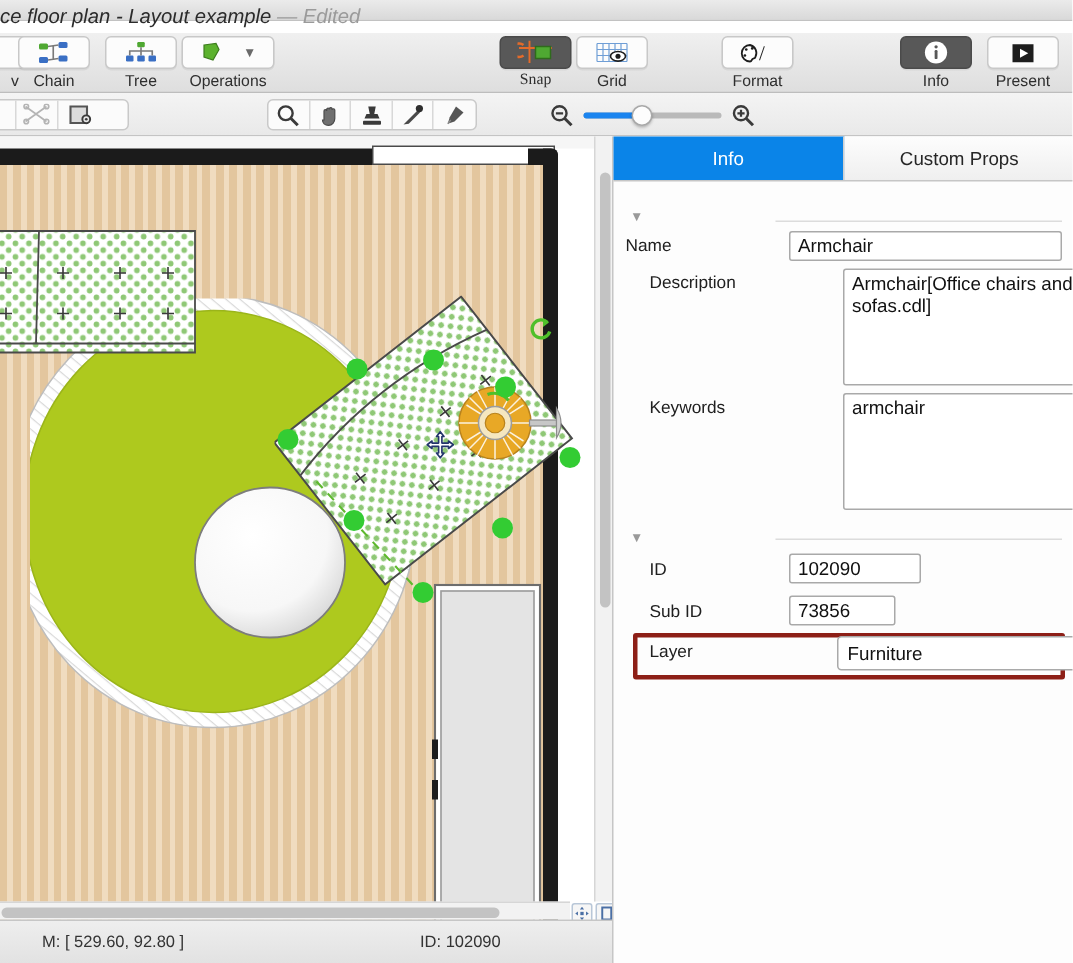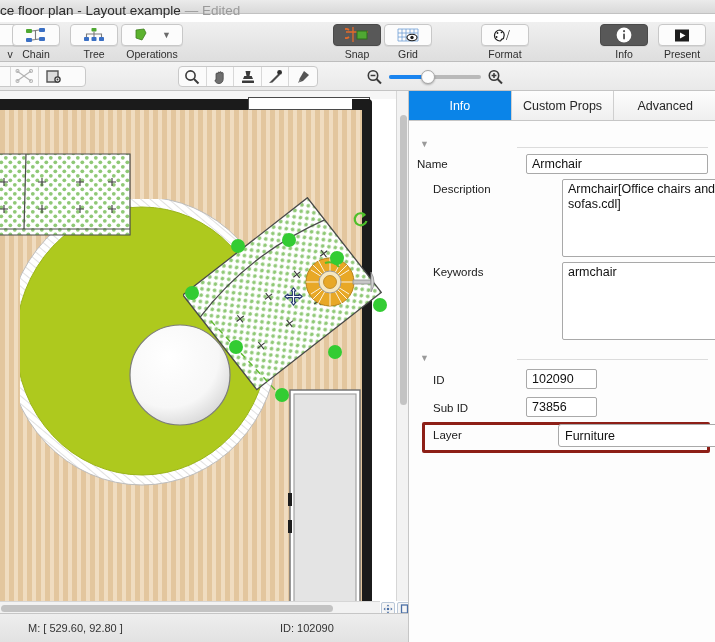--- a/index.html
+++ b/index.html
@@ -10,20 +10,21 @@
     overflow: hidden;
     -webkit-font-smoothing: antialiased;
   }
   #app { position: relative; width: 715px; height: 642px; }
 
   
   .titlebar {
     position: absolute; left: 0; top: 0; width: 715px; height: 14px;
     background: linear-gradient(#ebebeb, #d9d9d9);
     border-bottom: 1px solid #c2c2c2;
+    font-style: italic;
   }
   .title-text {
     position: absolute; left: 0; top: 3px; width: 715px;
     text-align: left; padding-left: 0px;
     font-size: 13.5px; color: #2b2b2b; white-space: nowrap;
   }
   .title-edited { color: #9a9a9a; }
 
   
   .toolbar {
@@ -223,21 +224,21 @@
         <span>
           <svg width="20" height="16" viewBox="0 0 20 16">
             <path d="M3 3 L11 2 L13 6 L9 13 L3 11 Z" fill="#5cb22e" stroke="#3d7d1e" stroke-width="0.8"></path>
           </svg>
         </span>
         <span style="font-size:9px;color:#6a6a6a;margin-left:9px;">▼</span>
       </div>
       <div class="tb-label">Operations</div>
     </div>
 
-    <div class="tb-item" style="left:325px;">
+    <div class="tb-item" style="left:325px;font-family:Liberation Serif, serif;">
       <div class="tb-btn active">
         <span>
           <svg width="24" height="16" viewBox="0 0 24 16">
             <path d="M1 5 L23 5 M8 0 L8 15" stroke="#e46b2a" stroke-width="1.3"></path>
             <path d="M4 3 a4.5 4.5 0 1 0 0 7" stroke="#e46b2a" stroke-width="1.8" fill="none"></path>
             <rect x="12" y="4" width="10" height="8" fill="#4fa832" stroke="#2f6b1c" stroke-width="1"></rect>
           </svg>
         </span>
       </div>
       <div class="tb-label">Snap</div>
@@ -558,43 +559,40 @@
 
   <div class="panel">
 
     <div class="tabs">
       <div class="tab active">
         <span>Info</span>
       </div>
       <div class="tab">
         <span>Custom Props</span>
       </div>
-      <div class="tab">
-        <span>Advanced</span>
-      </div>
     </div>
 
     <div class="disclosure" style="left:11px;top:48px;">▼</div>
     <div class="sep-line" style="left:108px;top:56px;width:191px;"></div>
 
     <div class="fld-label" style="left:8px;top:67px;">Name</div>
     <div class="fld-input" style="left:117px;top:63px;width:182px;height:20px;">Armchair</div>
 
     <div class="fld-label" style="left:24px;top:92px;">Description</div>
     <div class="fld-input fld-text" style="left:117px;top:88px;width:182px;height:78px;">Armchair[Office chairs and
 sofas.cdl]</div>
 
     <div class="fld-label" style="left:24px;top:175px;">Keywords</div>
     <div class="fld-input fld-text" style="left:117px;top:171px;width:182px;height:78px;">armchair</div>
 
     <div class="disclosure" style="left:11px;top:262px;">▼</div>
     <div class="sep-line" style="left:108px;top:268px;width:191px;"></div>
 
     <div class="fld-label" style="left:24px;top:283px;">ID</div>
-    <div class="fld-input" style="left:117px;top:278px;width:71px;height:20px;">102090</div>
+    <div class="fld-input" style="left:117px;top:278px;width:88px;height:20px;">102090</div>
 
     <div class="fld-label" style="left:24px;top:311px;">Sub ID</div>
     <div class="fld-input" style="left:117px;top:306px;width:71px;height:20px;">73856</div>
 
     <div class="hl-box" style="left:13px;top:331px;width:288px;height:31px;"></div>
     <div class="fld-label" style="left:24px;top:338px;">Layer</div>
     <div class="popup" style="left:117px;top:333px;width:182px;height:23px;margin-left:32px;">
       <span>Furniture</span>
       <span class="popup-arrows">
         <span>▲</span>

